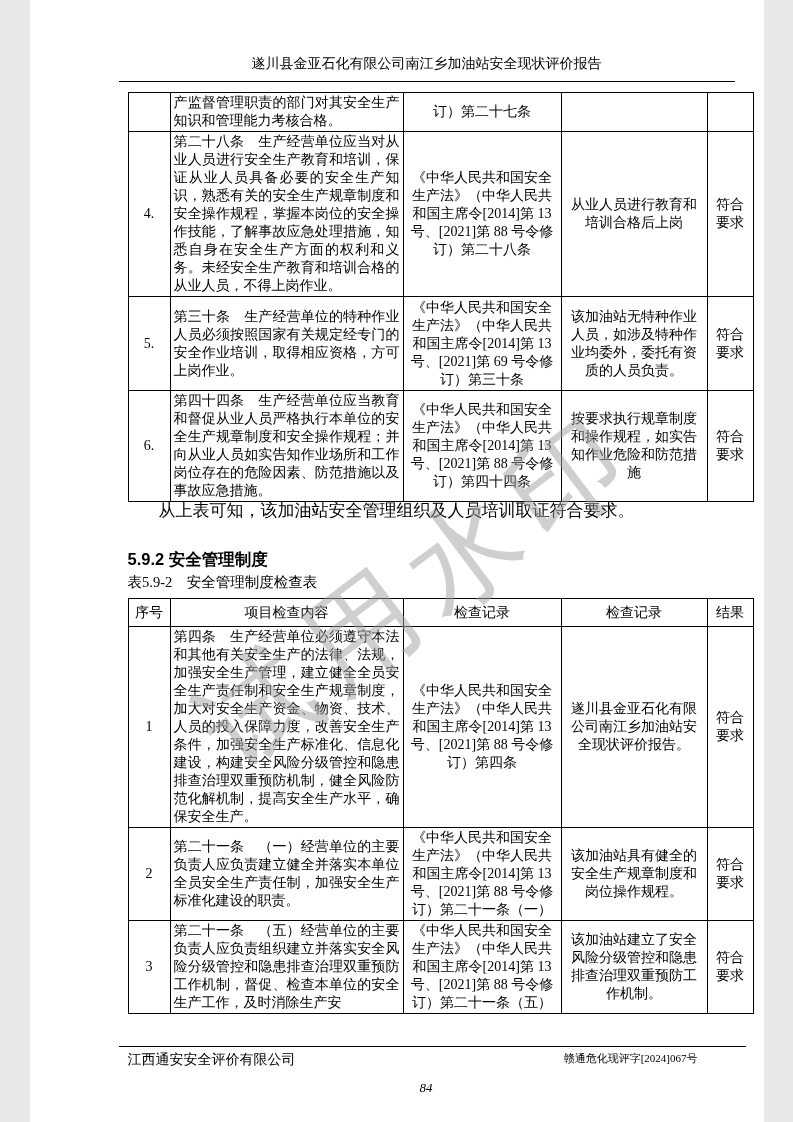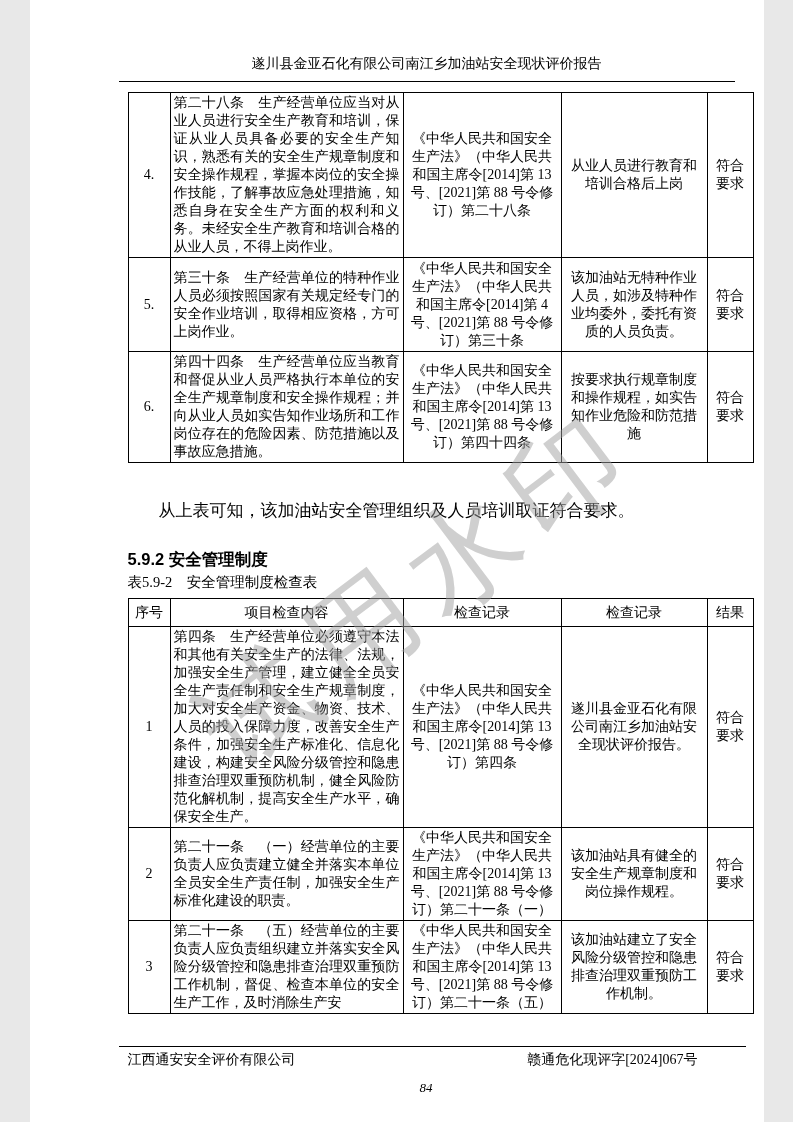--- a/index.html
+++ b/index.html
@@ -56,21 +56,21 @@
     text-align:center;font-size:13px;font-style:italic;
   }
   .footer-rule{
     position:absolute;left:89px;top:1046px;width:627px;height:0;
     border-top:1px solid #000;
   }
   .footer-left{
     position:absolute;left:98px;top:1051px;font-size:14px;
   }
   .footer-right{
-    position:absolute;right:66px;top:1051px;font-size:14px;
+    position:absolute;right:66px;top:1051px;font-size:11px;
   }
   
   .watermark{
     position:absolute;left:130px;top:505px;width:540px;
     font-family:"Liberation Sans","DejaVu Sans",sans-serif;
     font-size:112px;letter-spacing:16px;white-space:nowrap;
     color:#a0a0a0;opacity:0.5;
     transform:rotate(-37deg);transform-origin:center center;
     pointer-events:none;z-index:5;
   }
@@ -86,31 +86,38 @@
 
   <table class="doc-table" id="table1">
     <colgroup>
       <col style="width:42px">
         <col style="width:233px">
         <col style="width:158px">
         <col style="width:146px">
         <col style="width:46px">
     </colgroup>
     <tbody>
+        <tr style="height:38px">
+      <td class="seq"></td>
+      <td class="content">产监督管理职责的部门对其安全生产知识和管理能力考核合格。</td>
+      <td class="basis">订）第二十七条</td>
+      <td class="record"></td>
+      <td class="result"></td>
+    </tr>
     <tr style="height:164px">
       <td class="seq">4.</td>
       <td class="content">第二十八条　生产经营单位应当对从业人员进行安全生产教育和培训，保证从业人员具备必要的安全生产知识，熟悉有关的安全生产规章制度和安全操作规程，掌握本岗位的安全操作技能，了解事故应急处理措施，知悉自身在安全生产方面的权利和义务。未经安全生产教育和培训合格的从业人员，不得上岗作业。</td>
       <td class="basis">《中华人民共和国安全生产法》（中华人民共和国主席令[2014]第 13 号、[2021]第 88 号令修订）第二十八条</td>
       <td class="record">从业人员进行教育和培训合格后上岗</td>
       <td class="result">符合要求</td>
     </tr>
     <tr style="height:94px">
       <td class="seq">5.</td>
       <td class="content">第三十条　生产经营单位的特种作业人员必须按照国家有关规定经专门的安全作业培训，取得相应资格，方可上岗作业。</td>
-      <td class="basis">《中华人民共和国安全生产法》（中华人民共和国主席令[2014]第 4 号、[2021]第 88 号令修订）第三十条</td>
+      <td class="basis">《中华人民共和国安全生产法》（中华人民共和国主席令[2014]第 13 号、[2021]第 69 号令修订）第三十条</td>
       <td class="record">该加油站无特种作业人员，如涉及特种作业均委外，委托有资质的人员负责。</td>
       <td class="result">符合要求</td>
     </tr>
     <tr style="height:104px">
       <td class="seq">6.</td>
       <td class="content">第四十四条　生产经营单位应当教育和督促从业人员严格执行本单位的安全生产规章制度和安全操作规程；并向从业人员如实告知作业场所和工作岗位存在的危险因素、防范措施以及事故应急措施。</td>
       <td class="basis">《中华人民共和国安全生产法》（中华人民共和国主席令[2014]第 13 号、[2021]第 88 号令修订）第四十四条</td>
       <td class="record">按要求执行规章制度和操作规程，如实告知作业危险和防范措施</td>
       <td class="result">符合要求</td>
     </tr>

